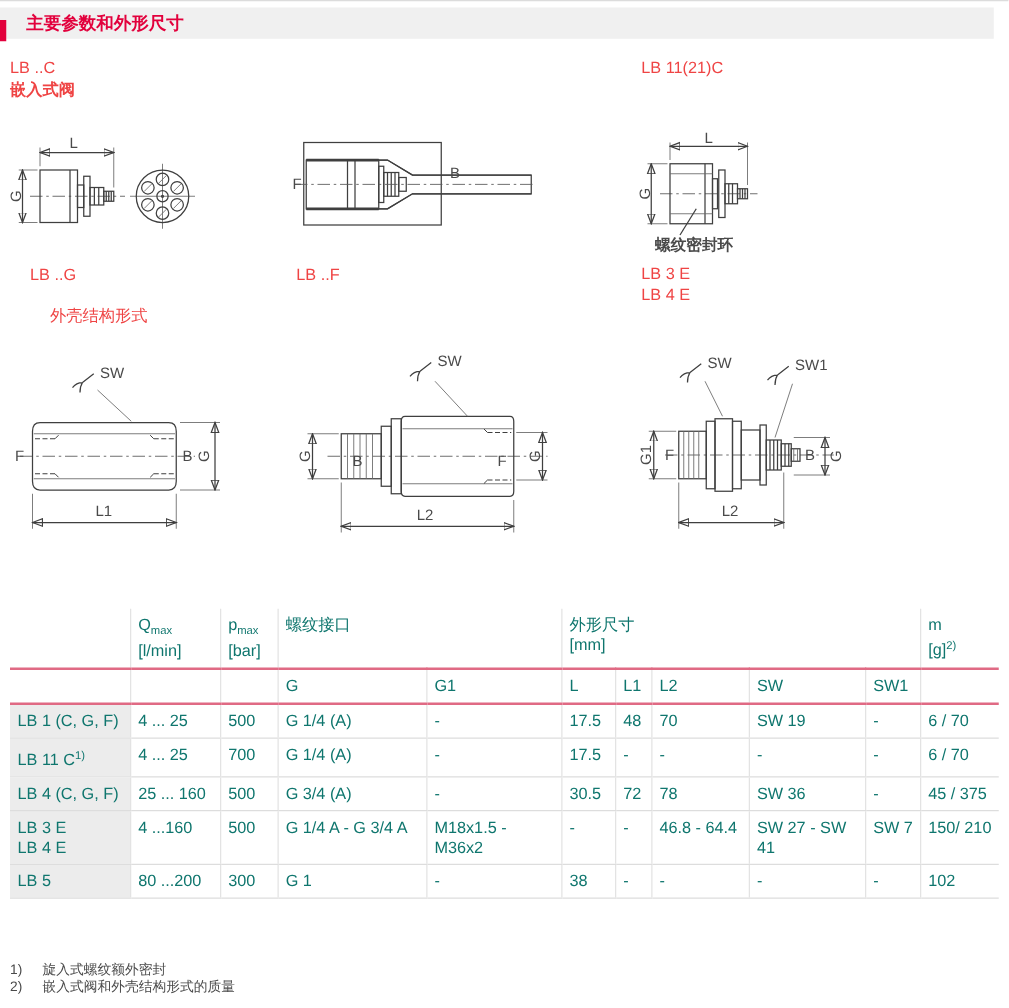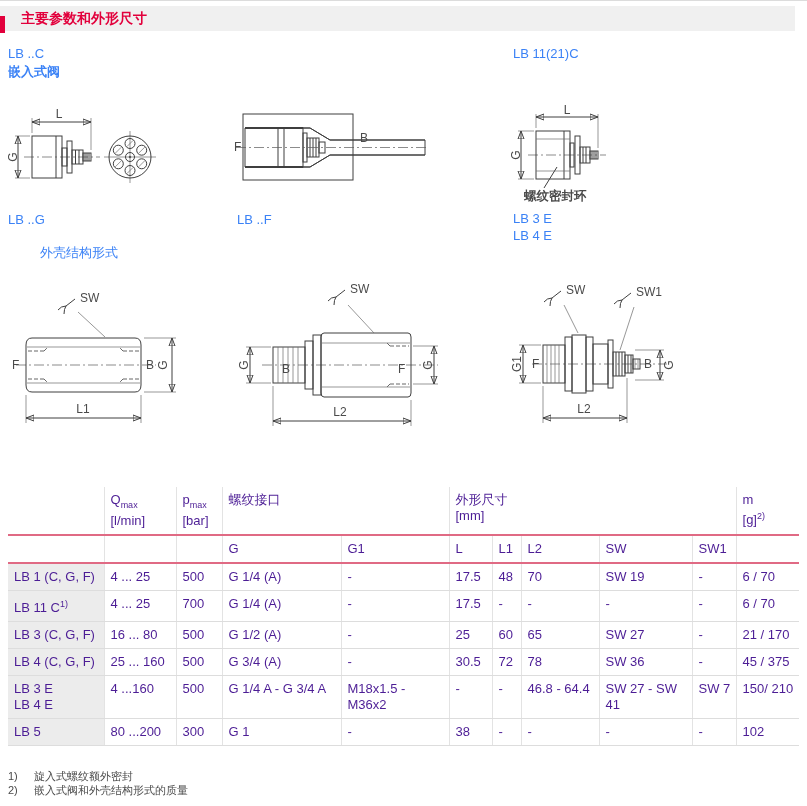--- a/index.html
+++ b/index.html
@@ -2,32 +2,32 @@
 <html><head>
 <meta charset="utf-8">
 <style>
   html,body{margin:0;padding:0;background:#fff;}
   #page{position:relative;width:807px;height:806px;background:#fff;overflow:hidden;
         font-family:"Liberation Sans",sans-serif;color:#4a4a4a;}
   .topline{position:absolute;left:0;top:0;width:807px;height:1px;background:#dcdcdc;}
   .titleband{position:absolute;left:0;top:6px;width:795px;height:25px;background:#f0f0f0;}
   .titlemark{position:absolute;left:0;top:10px;width:5px;height:17px;background:#e2003c;}
   .titletext{position:absolute;left:21px;top:4px;font-size:14px;font-weight:bold;color:#e2003c;}
-  .lbl{position:absolute;font-size:13px;line-height:17px;color:#3b82f6;white-space:pre;}
+  .lbl{position:absolute;font-size:13px;line-height:17px;color:#ef4444;white-space:pre;}
   svg{position:absolute;overflow:visible;}
   svg line,svg rect,svg path,svg circle,svg polyline{stroke:#3f3f3f;stroke-width:1;fill:none;}
   svg .thin{stroke-width:0.7;stroke:#6a6a6a;}
   svg .cl{stroke-width:0.7;stroke:#5a5a5a;stroke-dasharray:10 3 2 3;}
   svg .dash{stroke-width:0.8;stroke-dasharray:4 2;}
   svg .bold{stroke-width:2.2;}
   svg text{font-family:"Liberation Sans",sans-serif;font-size:12px;fill:#4a4a4a;stroke:none;}
   svg text.b{font-weight:bold;font-size:12.5px;}
   
   #tblwrap{position:absolute;left:8px;top:487px;width:791px;}
-  table{border-collapse:collapse;table-layout:fixed;width:791px;font-size:13px;color:#4c1d95;}
+  table{border-collapse:collapse;table-layout:fixed;width:791px;font-size:13px;color:#0f766e;}
   th,td{padding:5px 4px 5px 6px;text-align:left;font-weight:normal;vertical-align:top;
         line-height:16px;border-left:1px solid #e3e3e3;overflow:hidden;}
   th:first-child,td:first-child{border-left:none;}
   thead th{border-bottom:2px solid #e06a84;}
   tbody th{background:#ececec;}
   tbody td,tbody th{border-bottom:1px solid #dddddd;}
   sub,sup{font-size:9px;}
   .fnotes{position:absolute;left:8px;top:769px;font-size:11px;line-height:14px;color:#4a4a4a;}
   .fnote{display:flex;}
   .fnote .n{width:26px;flex:none;}
@@ -39,21 +39,21 @@
   <div class="topline"></div>
 
   <div class="titleband">
     <div class="titlemark"></div>
     <div class="titletext">主要参数和外形尺寸</div>
   </div>
 
   <div class="lbl" style="left:8px;top:45px;">LB ..C</div>
   <div class="lbl" style="left:8px;top:63px;font-weight:bold;">嵌入式阀</div>
   <div class="lbl" style="left:513px;top:45px;">LB 11(21)C</div>
-  <div class="lbl" style="left:8px;top:211px;">LB ..G</div>
+  <div class="lbl" style="left:24px;top:211px;">LB ..G</div>
   <div class="lbl" style="left:237px;top:211px;">LB ..F</div>
   <div class="lbl" style="left:513px;top:210px;">LB 3 E</div>
   <div class="lbl" style="left:513px;top:227px;">LB 4 E</div>
   <div class="lbl" style="left:12px;top:244px;margin-left:28px;">外壳结构形式</div>
 
   <svg style="left:8px;top:105px;" width="165" height="105" viewBox="0 0 165 105">
     <defs>
         <marker id="a-ar" markerWidth="9" markerHeight="8" refX="8" refY="4" orient="auto-start-reverse">
       <path d="M0,1 L8,4 L0,7 Z" fill="#3f3f3f" stroke="none"></path>
         </marker>
@@ -346,33 +346,20 @@
             <td>G 1/4 (A)</td>
             <td>-</td>
             <td>17.5</td>
             <td>-</td>
             <td>-</td>
             <td>-</td>
             <td>-</td>
             <td>6 / 70</td>
           </tr>
           <tr>
-            <th>LB 3 (C, G, F)</th>
-            <td>16 ... 80</td>
-            <td>500</td>
-            <td>G 1/2 (A)</td>
-            <td>-</td>
-            <td>25</td>
-            <td>60</td>
-            <td>65</td>
-            <td>SW 27</td>
-            <td>-</td>
-            <td>21 / 170</td>
-          </tr>
-          <tr>
             <th>LB 4 (C, G, F)</th>
             <td>25 ... 160</td>
             <td>500</td>
             <td>G 3/4 (A)</td>
             <td>-</td>
             <td>30.5</td>
             <td>72</td>
             <td>78</td>
             <td>SW 36</td>
             <td>-</td>

